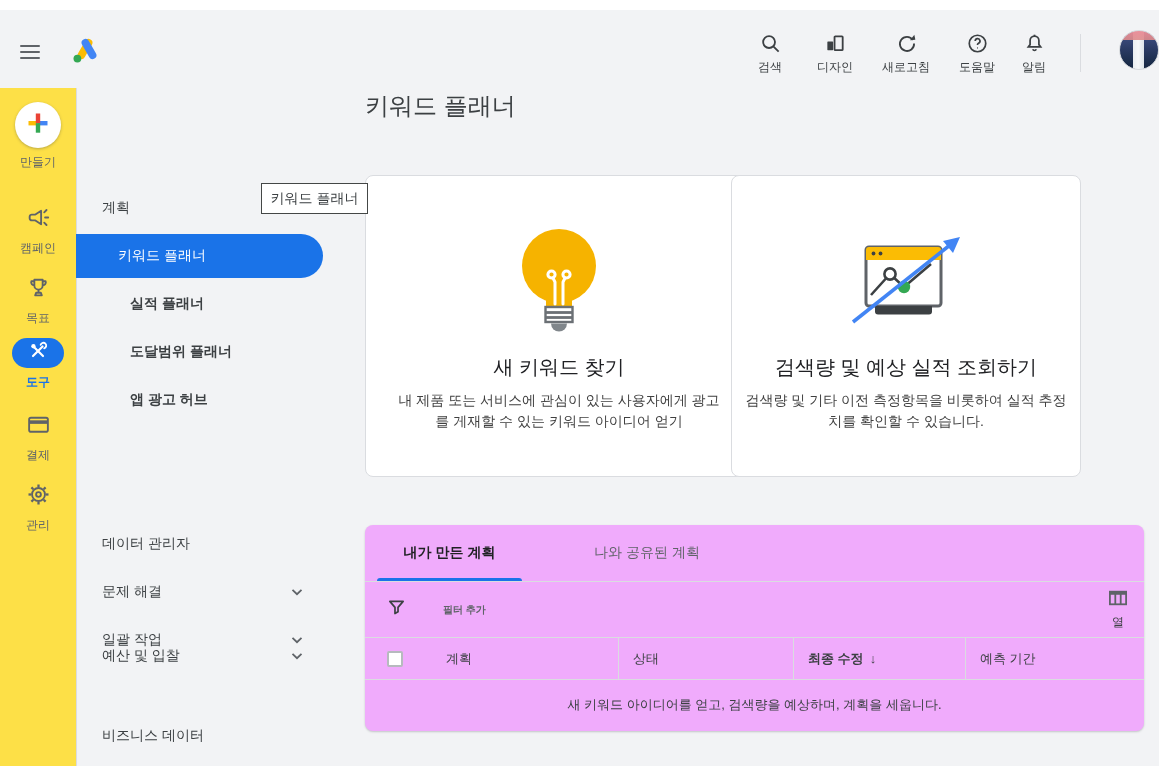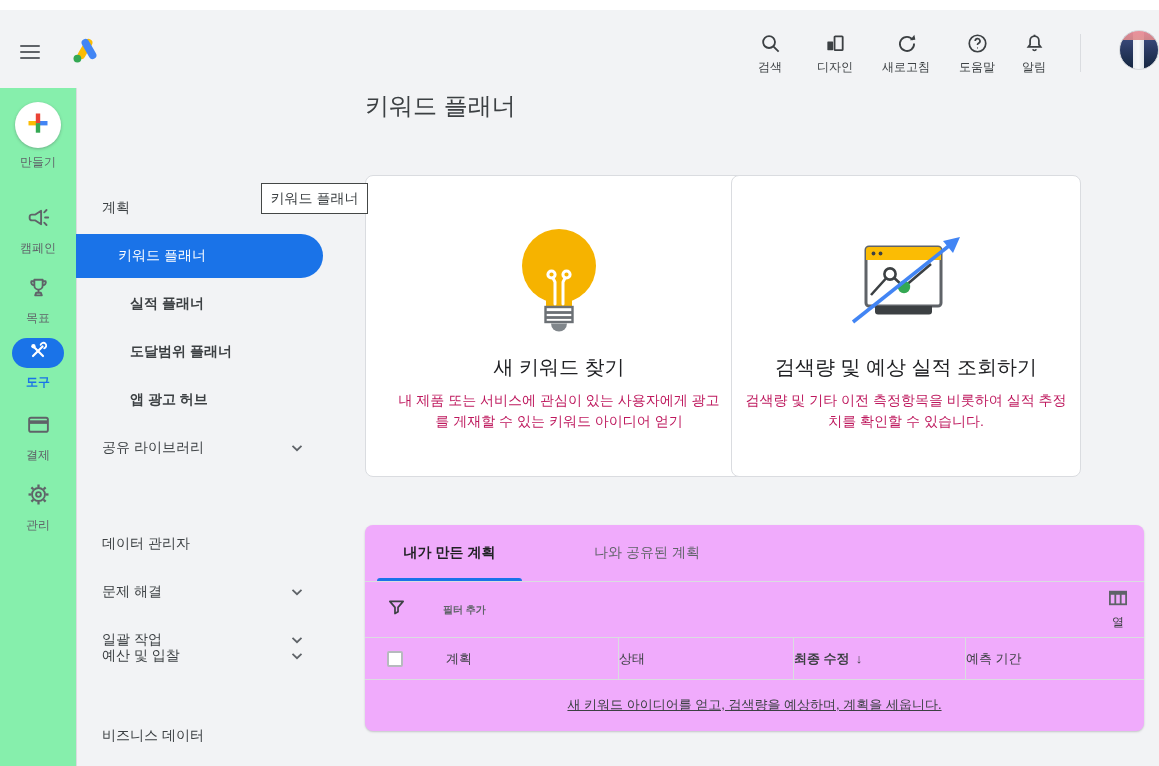--- a/index.html
+++ b/index.html
@@ -23,21 +23,21 @@
   .h-action .h-label { font-size:12px; color:#3c4043; margin-top:0; white-space:nowrap; }
   .h-divider { width:1px; height:38px; background:#dadce0; margin:6px 20px 0 22px; }
   .avatar { width:40px; height:40px; border-radius:50%; margin-top:2px; margin-left:18px; cursor:pointer;
             background:
               linear-gradient(180deg, rgba(233,138,150,.95) 0%, rgba(222,140,140,.9) 24%, rgba(60,78,122,0) 24%),
               linear-gradient(90deg, rgba(0,0,0,0) 34%, #e9edf0 34%, #f5f7f8 48%, #dde3e8 64%, rgba(0,0,0,0) 64%),
               linear-gradient(180deg, #44548a 0%, #2c3c66 45%, #1e3050 75%, #152540 100%);
             border:1px solid #d7dadd; }
 
   
-  .rail { position:absolute; left:0; top:88px; width:76px; height:678px; background:#86efac; }
+  .rail { position:absolute; left:0; top:88px; width:76px; height:678px; background:#fde047; }
   .v-divider { position:absolute; left:76px; top:88px; width:1px; height:678px; background:#dadce0; }
   .rail-item { position:absolute; left:0; width:76px; display:flex; flex-direction:column; align-items:center; cursor:pointer; }
   .rail-label { font-size:12px; color:#5f6368; margin-top:6px; white-space:nowrap; }
   .create-circle { width:46px; height:46px; border-radius:50%; background:#fff;
                    box-shadow:0 1px 3px rgba(60,64,67,.35); display:flex; align-items:center; justify-content:center; }
   .tools-pill { width:52px; height:30px; border-radius:15px; background:#1a73e8;
                 display:flex; align-items:center; justify-content:center; }
   .rail-label-active { color:#1a73e8; font-weight:bold; }
 
   
@@ -57,50 +57,50 @@
 
   
   .page-title { position:absolute; left:365px; top:90px; font-size:24px; font-weight:400; color:#3c4043; }
 
   .card { position:absolute; top:175px; height:302px; background:#fff; border:1px solid #dadce0;
           border-radius:8px; display:flex; flex-direction:column; align-items:center; cursor:pointer; }
   .card-1 { left:365px; width:388px; }
   .card-2 { left:731px; width:350px; }
   .card-icon { margin-top:50px; height:110px; display:flex; align-items:center; justify-content:center; }
   .card-title { margin-top:18px; font-size:20px; font-weight:400; color:#202124; }
-  .card-desc { margin-top:9px; font-size:14px; line-height:21px; color:#be185d; text-align:center; width:322px; }
+  .card-desc { margin-top:9px; font-size:14px; line-height:21px; color:#404040; text-align:center; width:322px; }
 
   
   .planner { position:absolute; left:365px; top:525px; width:779px; height:206px; background:#f0abfc;
              border-radius:8px; box-shadow:0 1px 2px rgba(60,64,67,.25); }
   .tabs-row { position:relative; height:57px; border-bottom:1px solid #dadce0; display:flex; }
   .tab { height:100%; display:flex; align-items:center; justify-content:center; font-size:14px; cursor:pointer; position:relative; }
   .tab-active { margin-left:12px; width:145px; color:#202124; font-weight:bold; }
   .tab-active .tab-underline { position:absolute; left:0; right:0; bottom:0; height:3px; background:#1a73e8; border-radius:3px 3px 0 0; }
   .tab-inactive { width:186px; margin-left:32px; color:#5f6368; font-weight:500; }
 
   .filter-row { position:relative; height:56px; border-bottom:1px solid #dadce0; display:flex; align-items:center; }
   .filter-btn { display:flex; align-items:center; cursor:pointer; padding-left:22px; }
   .filter-label { font-size:10px; color:#5f6368; margin-left:37px;font-weight:bold; }
   .columns-btn { position:absolute; right:16px; top:7px; display:flex; flex-direction:column; align-items:center; cursor:pointer; }
   .columns-btn .col-label { font-size:12px; color:#3c4043; margin-top:3px; }
 
   .thead-row { display:grid; grid-template-columns:253px 175px 172px 1fr; height:42px;
                border-bottom:1px solid #dadce0; }
   .th { display:flex; align-items:center; font-size:13px; color:#3c4043; border-left:1px solid #dadce0;
-        cursor:pointer; }
+        padding-left:14px; cursor:pointer; }
   .th-first { border-left:none; padding-left:0; }
   .checkbox { width:16px; height:16px; border:2px solid #b6babe; border-radius:2px; background:#fff;
               margin-left:22px; cursor:pointer; flex:none; }
   .th-first .th-text { margin-left:43px; }
   .th-sorted { font-weight:bold; }
   .sort-arrow { margin-left:6px; font-size:13px; color:#3c4043; }
 
   .empty-row { height:50px; display:flex; align-items:center; justify-content:center;
-               font-size:13px; color:#3c4043;text-decoration:underline; }
+               font-size:13px; color:#3c4043; }
 </style>
 </head>
 <body>
 
 <div id="app">
   <div class="top-strip"></div>
 
   <div class="header">
     <div class="menu-btn">
       <span></span>
@@ -270,28 +270,20 @@
     <div class="nav-item nav-sub" style="top:192px">
       <span>실적 플래너</span>
     </div>
     <div class="nav-item nav-sub" style="top:240px">
       <span>도달범위 플래너</span>
     </div>
     <div class="nav-item nav-sub" style="top:288px">
       <span>앱 광고 허브</span>
     </div>
 
-    <div class="nav-item nav-top" style="top:336px">
-      <span>공유 라이브러리</span>
-      <span class="nav-chevron">
-        <svg viewBox="0 0 12 8" width="12" height="8" fill="none" stroke="#5f6368" stroke-width="1.8">
-            <path d="M1.5 1.8 6 6.2l4.5-4.4"></path>
-          </svg>
-      </span>
-    </div>
     <div class="nav-item nav-top" style="top:432px">
       <span>데이터 관리자</span>
     </div>
     <div class="nav-item nav-top" style="top:480px">
       <span>문제 해결</span>
       <span class="nav-chevron">
         <svg viewBox="0 0 12 8" width="12" height="8" fill="none" stroke="#5f6368" stroke-width="1.8">
             <path d="M1.5 1.8 6 6.2l4.5-4.4"></path>
           </svg>
       </span>

